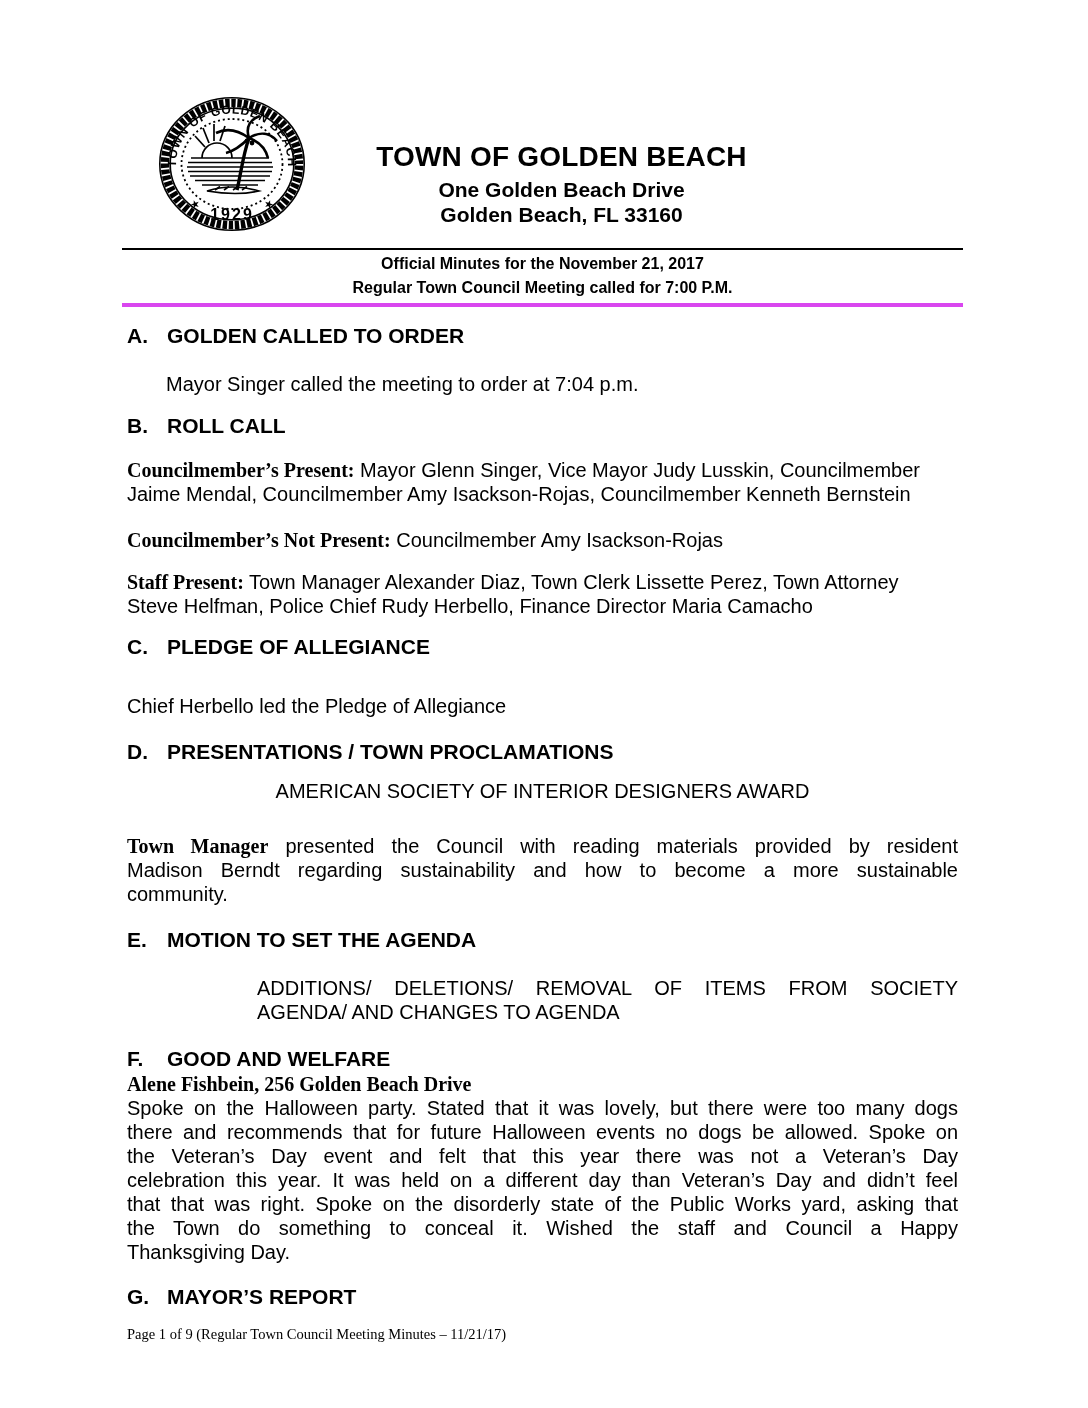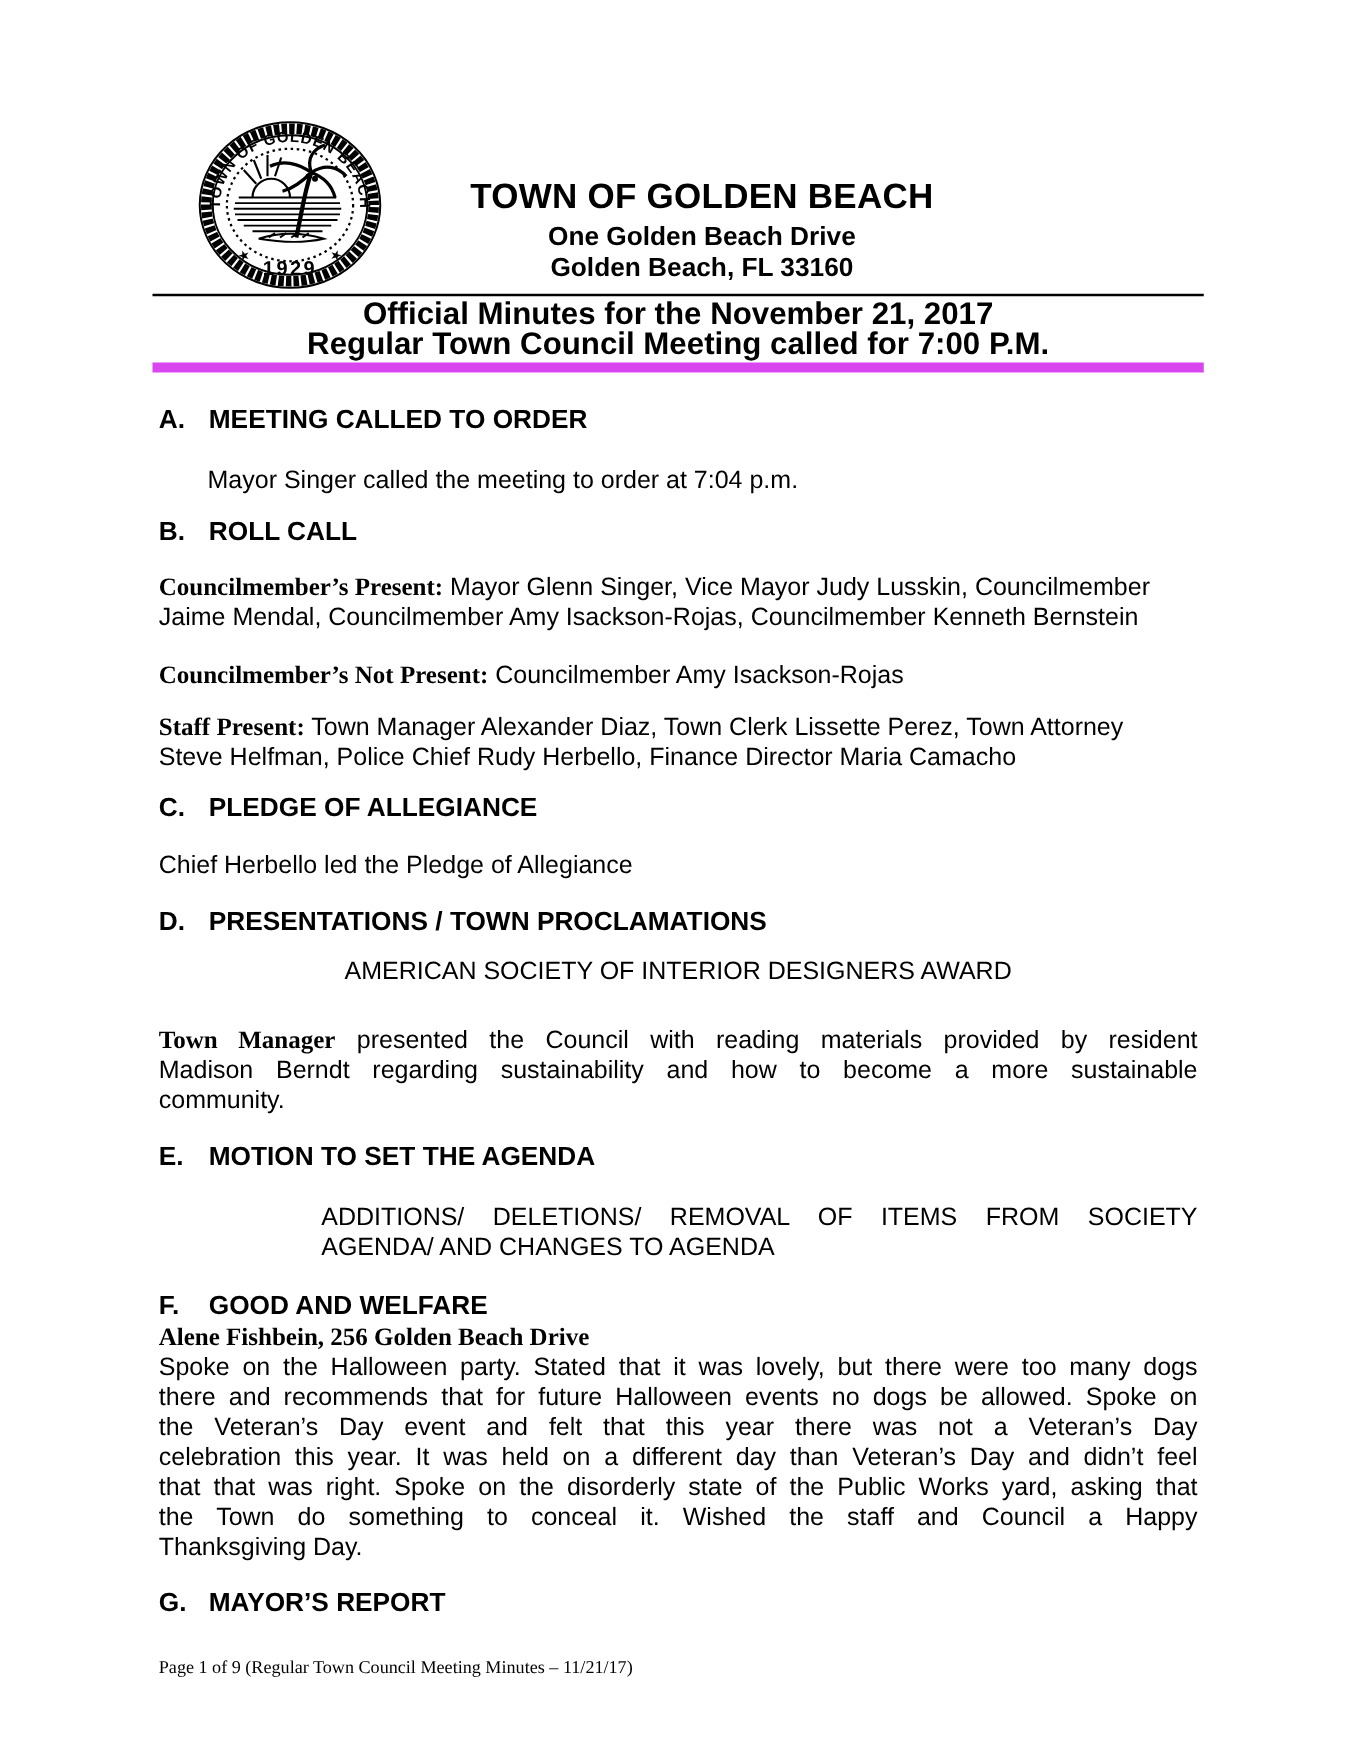--- a/index.html
+++ b/index.html
@@ -6,23 +6,23 @@
   .page{
     position:relative;width:1088px;height:1408px;background:#fff;color:#000;
     font-family:"Liberation Sans",sans-serif;overflow:hidden;
   }
   .seal{position:absolute;left:157px;top:95px;}
   .letterhead{position:absolute;left:35px;right:0;top:142px;text-align:center;}
   .org-title{font-size:28px;font-weight:700;line-height:30px;letter-spacing:.2px;}
   .org-address{font-size:21px;font-weight:700;line-height:25px;}
   .org-address.first{margin-top:5px;}
   .banner{
-    position:absolute;left:122px;width:841px;top:235px;
-    border-top:2px solid #000;border-bottom:8px solid #d946ef;
-    padding:2px 0 3px;text-align:center;font-size:25px;font-weight:700;line-height:24px;
+    position:absolute;left:122px;width:841px;top:248px;
+    border-top:2px solid #000;border-bottom:4px solid #d946ef;
+    padding:2px 0 3px;text-align:center;font-size:16px;font-weight:700;line-height:24px;
   }
   .doc-body{position:absolute;left:127px;top:310px;width:831px;font-size:20px;line-height:24px;}
   .sec{display:flex;font-size:21px;font-weight:700;line-height:22px;}
   .sec .letter{width:40px;flex:0 0 40px;}
   .indent{margin-left:39px;}
   .center-line{text-align:center;}
   .block-indent{margin-left:130px;}
   .jline{text-align:justify;text-align-last:justify;}
   .bold{font-weight:700;font-family:Liberation Serif, serif;}
   .footer{position:absolute;left:127px;top:1326px;font-size:14.5px;line-height:17px;font-family:Liberation Serif, serif;}
@@ -90,39 +90,39 @@
 
   <div class="banner">
     <div>Official Minutes for the November 21, 2017</div>
     <div>Regular Town Council Meeting called for 7:00 P.M.</div>
   </div>
 
   <div class="doc-body">
 
     <div class="sec" style="margin-top:15px">
       <span class="letter">A.</span>
-      <span>MEETING CALLED TO ORDER</span>
+      <span>GOLDEN CALLED TO ORDER</span>
     </div>
     <div class="indent" style="margin-top:25px">Mayor Singer called the meeting to order at 7:04 p.m.</div>
 
     <div class="sec" style="margin-top:19px">
       <span class="letter">B.</span>
       <span>ROLL CALL</span>
     </div>
     <div style="margin-top:21px"><span class="bold">Councilmember’s Present:</span><span> Mayor Glenn Singer, Vice Mayor Judy Lusskin, Councilmember</span></div>
     <div>Jaime Mendal, Councilmember Amy Isackson-Rojas, Councilmember Kenneth Bernstein</div>
     <div style="margin-top:22px"><span class="bold">Councilmember’s Not Present:</span><span> Councilmember Amy Isackson-Rojas</span></div>
     <div style="margin-top:18px"><span class="bold">Staff Present:</span><span> Town Manager Alexander Diaz, Town Clerk Lissette Perez, Town Attorney</span></div>
     <div>Steve Helfman, Police Chief Rudy Herbello, Finance Director Maria Camacho</div>
 
     <div class="sec" style="margin-top:18px">
       <span class="letter">C.</span>
       <span>PLEDGE OF ALLEGIANCE</span>
     </div>
-    <div style="margin-top:22px">Chief Herbello led the Pledge of Allegiance</div>
+    <div style="margin-top:36px">Chief Herbello led the Pledge of Allegiance</div>
 
     <div class="sec" style="margin-top:23px">
       <span class="letter">D.</span>
       <span>PRESENTATIONS / TOWN PROCLAMATIONS</span>
     </div>
     <div class="center-line" style="margin-top:16px">AMERICAN SOCIETY OF INTERIOR DESIGNERS AWARD</div>
     <div class="jline" style="margin-top:31px"><span class="bold">Town Manager</span><span> presented the Council with reading materials provided by resident</span></div>
     <div class="jline">Madison Berndt regarding sustainability and how to become a more sustainable</div>
     <div>community.</div>
 

